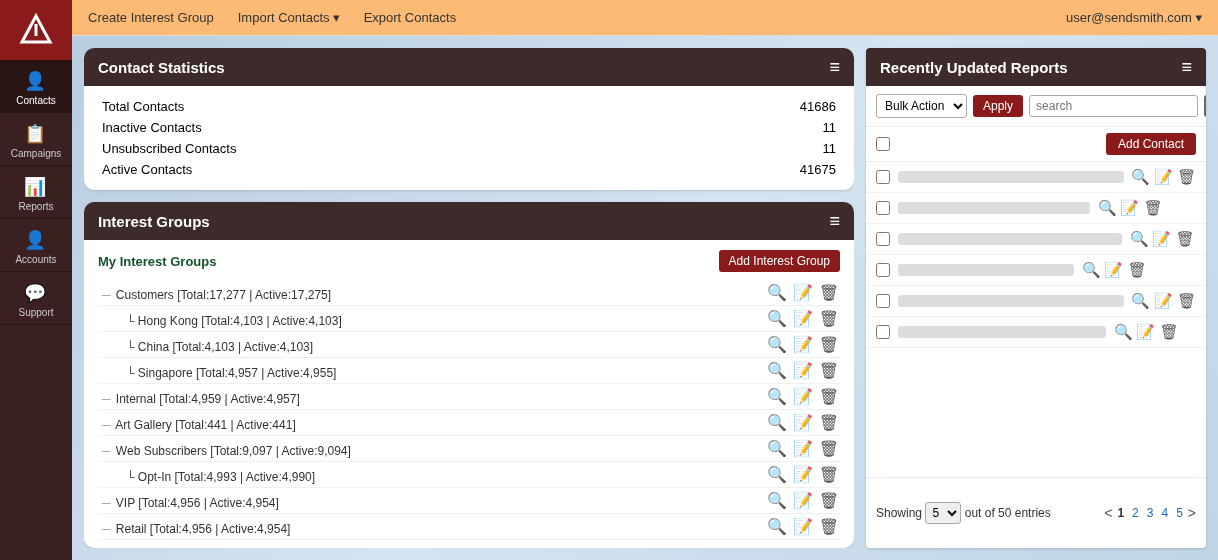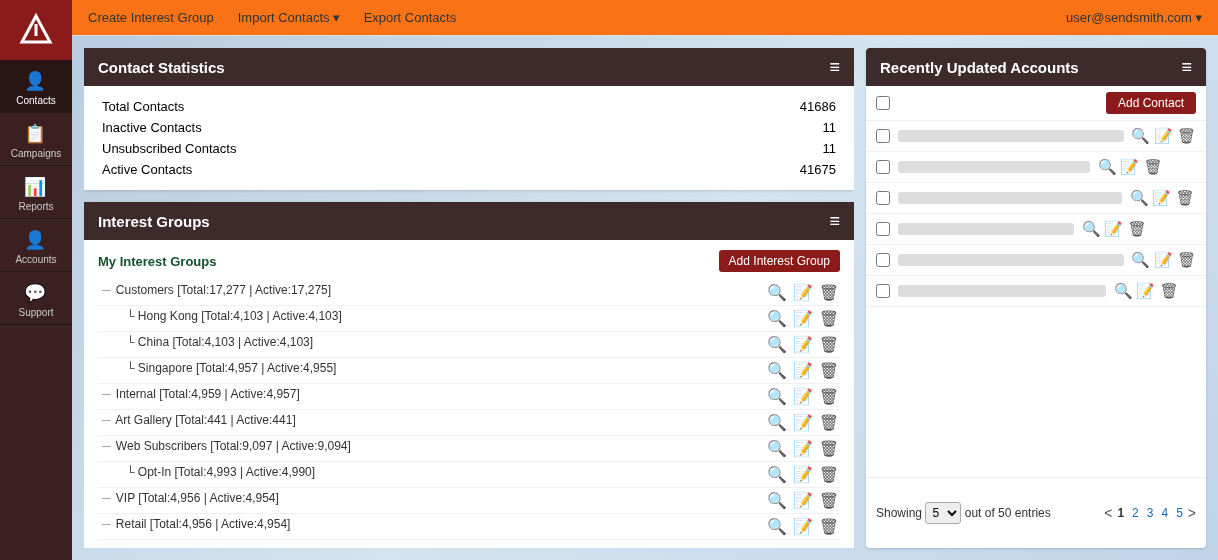--- a/index.html
+++ b/index.html
@@ -54,21 +54,21 @@
     }
 
     
     .main-area {
       flex: 1;
       display: flex;
       flex-direction: column;
       overflow: hidden;
     }
     .topbar {
-      background: #f97316;
+      background: #fdba74;
       height: 36px;
       display: flex;
       align-items: center;
       padding: 0 16px;
       border-bottom: 1px solid #ddd;
       gap: 24px;
     }
     .topbar-link {
       color: #333;
       font-size: 13px;
@@ -99,21 +99,21 @@
       flex: 1;
       display: flex;
       flex-direction: column;
       gap: 12px;
       overflow: hidden;
     }
 
     
     .card {
       background: #fff;
-      border-radius: 0;
+      border-radius: 10px;
       overflow: hidden;
       box-shadow: 0 1px 3px rgba(0,0,0,0.15);
     }
     .card-header {
       background: #3d2b2b;
       color: #fff;
       padding: 10px 14px;
       display: flex;
       align-items: center;
       justify-content: space-between;
@@ -171,21 +171,21 @@
       background: #8b1a1a;
       color: #fff;
       border: none;
       padding: 4px 10px;
       font-size: 12px;
       cursor: pointer;
       border-radius: 3px;
     }
     .ig-row {
       display: flex;
-      align-items: flex-start;
+      align-items: flex-end;
       padding: 3px 0;
       border-bottom: 1px solid #f0f0f0;
     }
     .ig-row-name {
       flex: 1;
       font-size: 12px;
       color: #333;
       padding-left: 4px;
     }
     .ig-indent1 { padding-left: 14px; }
@@ -531,22 +531,30 @@
     </div>
             </div>
         </div>
       </div>
 
     </div>
 
     <div class="right-panel">
       <div class="rp-card">
         <div class="card-header">
-          <span class="card-header-title">Recently Updated Accounts</span>
+          <span class="card-header-title">Recently Updated Reports</span>
           <span class="card-header-menu">≡</span>
+        </div>
+        <div class="rp-toolbar">
+          <select class="bulk-action-select">
+            <option>Bulk Action</option>
+          </select>
+          <button class="apply-btn">Apply</button>
+          <input class="search-input" type="text" placeholder="search" style="">
+          <button class="go-btn">Go</button>
         </div>
         <div class="rp-add-row">
           <input type="checkbox" class="contact-checkbox" style="">
           <div style="flex:1"></div>
           <button class="add-contact-btn">Add Contact</button>
         </div>
         <div class="rp-contact-list" id="contact-list">
             <div class="contact-row">
       <input type="checkbox" class="contact-checkbox" style="">
       <div class="contact-name-bar" style="width:80%; max-width:80%"></div>

